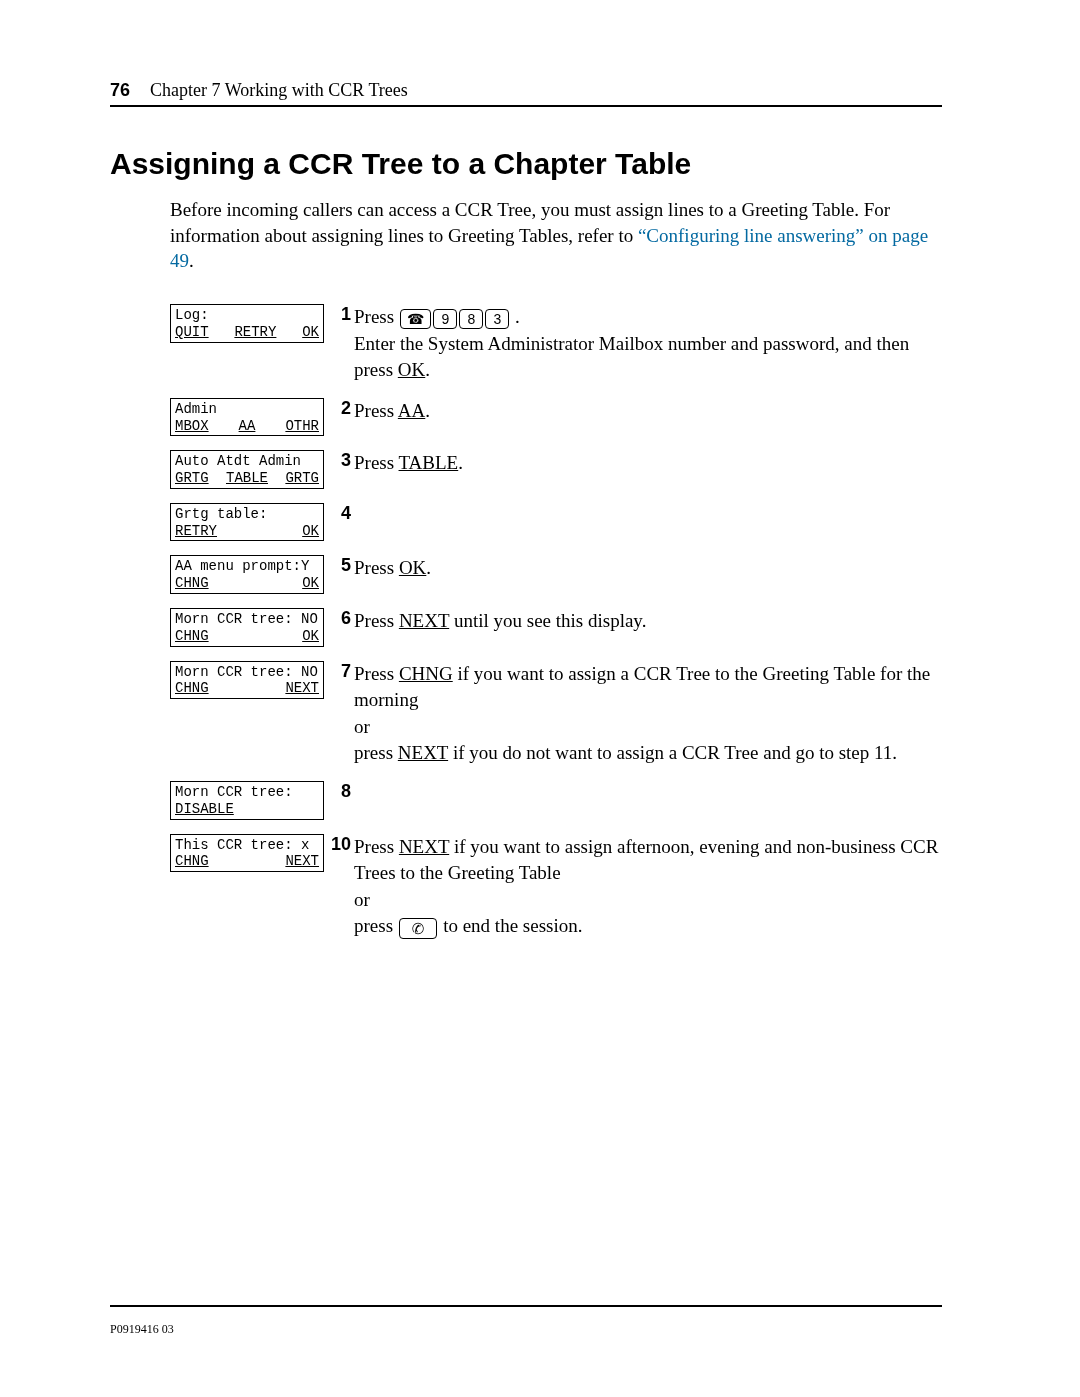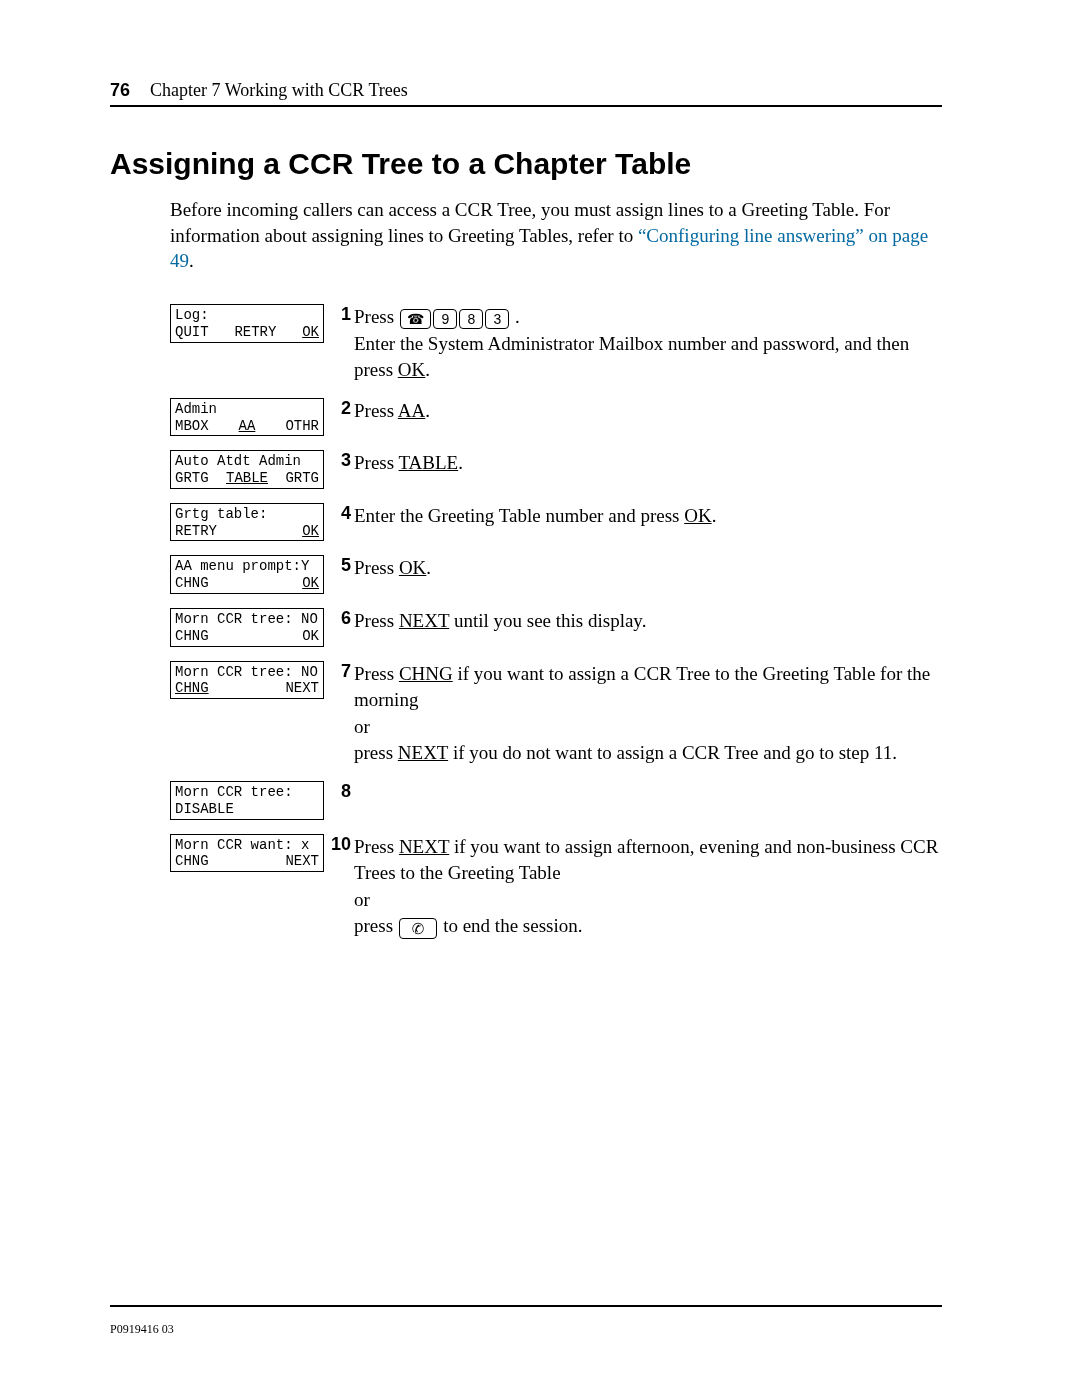--- a/index.html
+++ b/index.html
@@ -73,21 +73,21 @@
     padding: 2px 4px 1px 4px;
     box-sizing: border-box;
     background: #fff;
   }
   .lcd .lcd-line1 { white-space: pre; }
   .lcd .lcd-line2 {
     display: flex;
     justify-content: space-between;
     white-space: nowrap;
   }
-  .lcd .sk { min-width: 0; }
+  .lcd .sk { min-width: 0; text-decoration: underline; }
   .lcd .sk.ul { text-decoration: underline; }
   .lcd .sk.placeholder { visibility: hidden; }
 
   .step-num {
     font-family: Arial, Helvetica, sans-serif;
     font-weight: bold;
     font-size: 18px;
     width: 24px;
     flex: 0 0 24px;
     text-align: right;
@@ -189,21 +189,20 @@
       <div class="step-row">
         <div class="lcd">
           <div class="lcd-line1">Grtg table:</div>
           <div class="lcd-line2">
             <span class="sk">RETRY</span>
             <span class="sk placeholder">&nbsp;</span>
             <span class="sk ul">OK</span>
           </div>
         </div>
         <div class="step-num">4</div>
-        <div class="step-text">Enter the Greeting Table number and press <span class="ul">OK</span>.</div>
       </div>
       <div class="step-row">
         <div class="lcd">
           <div class="lcd-line1">AA menu prompt:Y</div>
           <div class="lcd-line2">
             <span class="sk">CHNG</span>
             <span class="sk placeholder">&nbsp;</span>
             <span class="sk ul">OK</span>
           </div>
         </div>
@@ -240,21 +239,21 @@
           <div class="lcd-line2">
             <span class="sk">DISABLE</span>
             <span class="sk placeholder">&nbsp;</span>
             <span class="sk placeholder">&nbsp;</span>
           </div>
         </div>
         <div class="step-num">8</div>
       </div>
       <div class="step-row">
         <div class="lcd">
-          <div class="lcd-line1">Morn CCR want: x</div>
+          <div class="lcd-line1">This CCR tree: x</div>
           <div class="lcd-line2">
             <span class="sk">CHNG</span>
             <span class="sk placeholder">&nbsp;</span>
             <span class="sk">NEXT</span>
           </div>
         </div>
         <div class="step-num">10</div>
         <div class="step-text">Press <span class="ul">NEXT</span> if you want to assign afternoon, evening and non-business CCR Trees to the Greeting Table<br>or<br>press <span class="key release">✆</span> to end the session.</div>
       </div>
     </div>

